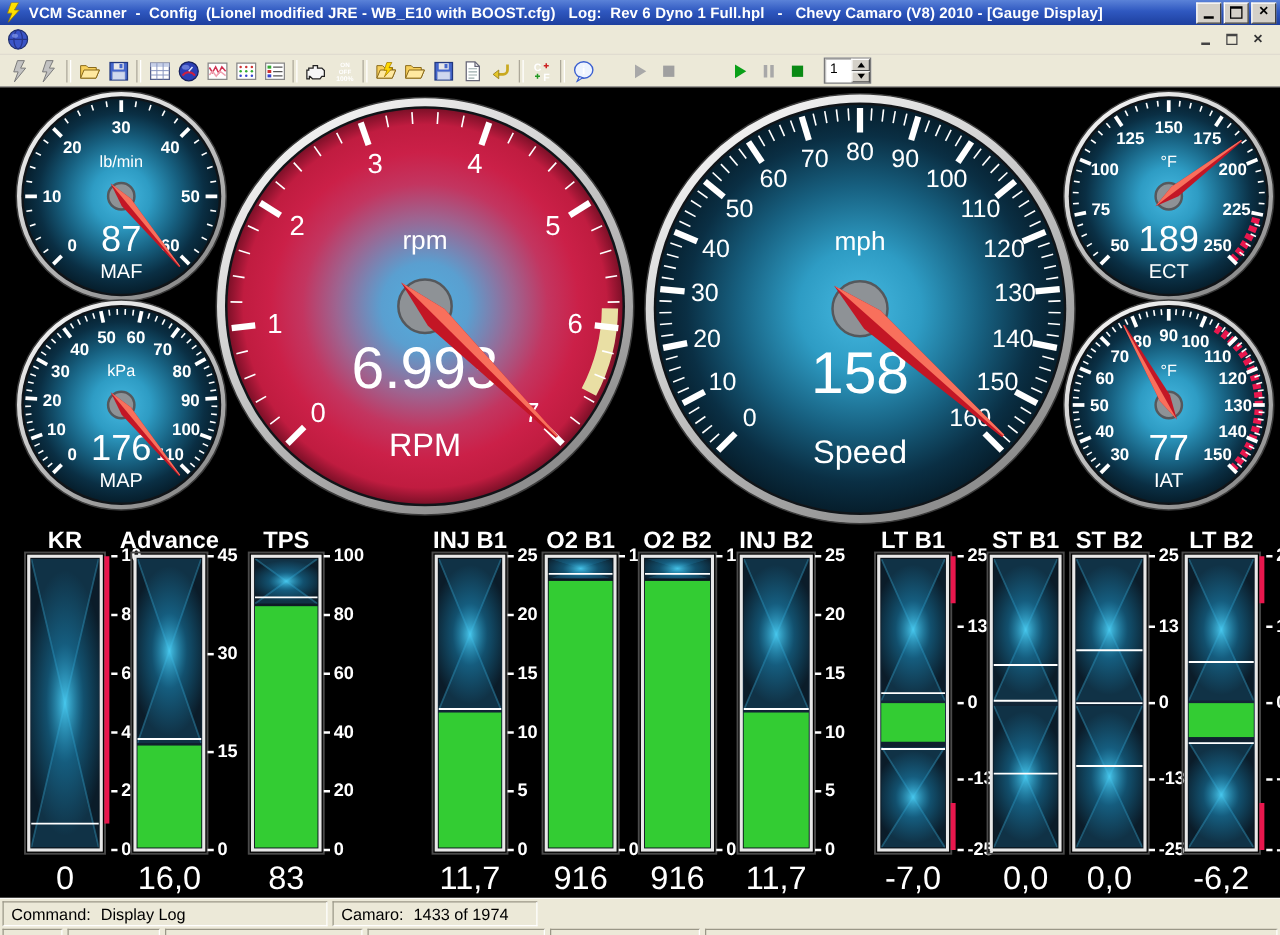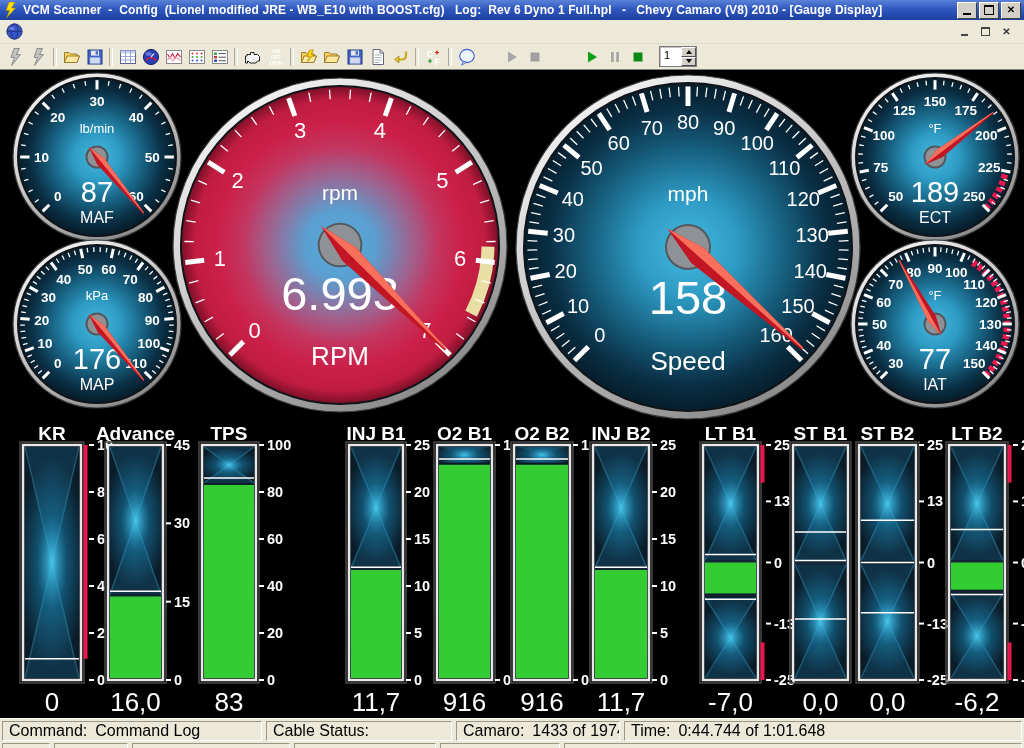--- a/index.html
+++ b/index.html
@@ -48,21 +48,21 @@
   .sparrow i{display:block;width:0;height:0;border-left:3px solid transparent;border-right:3px solid transparent;}
   .sparrow.up i{border-bottom:4px solid #000;}
   .sparrow.down i{border-top:4px solid #000;}
 
   
   .canvas-wrap{flex:0 0 648px;height:648px;background:#000;position:relative;}
   svg text{font-family:"Liberation Sans",sans-serif;fill:#fff;}
 
   
   .statusbar{flex:1;background:#ece9d8;border-top:1px solid #fff;box-shadow:0 -2px 0 #1a1a1a;
-    font-size:16px;color:#000;overflow:hidden;}
+    font-size:13px;color:#000;overflow:hidden;}
   .srow1{display:flex;gap:4px;padding:2px 2px 0 2px;height:20px;}
   .spanel{border:1px solid;border-color:#9a9787 #fff #fff #9a9787;background:#ece9d8;
     display:flex;align-items:center;padding:0 6px;height:18px;white-space:pre;overflow:hidden;}
   .spanel .lab{margin-right:8px;}
   .srow2{display:flex;gap:4px;padding:2px 2px 0 2px;height:18px;}
   .mini{border:1px solid;border-color:#9a9787 #fff #fff #9a9787;height:16px;background:#ece9d8;}
 </style>
 </head>
 <body>
 
@@ -1170,24 +1170,22 @@
           <line x1="1013" y1="610" x2="1018" y2="610" stroke="#fff" stroke-width="2"></line>
           <text x="1021" y="610" font-size="14.5" text-anchor="start" dominant-baseline="central" font-weight="bold">-25</text>
           <text x="977" y="363" font-size="19" text-anchor="middle" dominant-baseline="central" font-weight="bold">LT B2</text>
           <text x="977" y="632" font-size="26" text-anchor="middle" dominant-baseline="central" font-weight="normal">-6,2</text>
         </g>
       </svg>
   </div>
 
   <div class="statusbar">
     <div class="srow1" id="status-row1">
-        <div class="spanel" style="width: 246px;"><span class="lab">Command:</span><span class="val">Command Log</span></div>
-        <div class="spanel" style="width: 172px;"><span class="lab">Cable Status:</span><span class="val"></span></div>
+        <div class="spanel" style="width: 246px;"><span class="lab">Command:</span><span class="val">Display Log</span></div>
         <div class="spanel" style="width: 150px;"><span class="lab">Camaro:</span><span class="val">1433 of 1974</span></div>
-        <div class="spanel" style="flex: 1 1 0%;"><span class="lab">Time:</span><span class="val">0:44.744 of 1:01.648</span></div>
       </div>
     <div class="srow2">
       <div class="mini" style="width:46px"></div>
       <div class="mini" style="width:72px"></div>
       <div class="mini" style="width:156px"></div>
       <div class="mini" style="width:140px"></div>
       <div class="mini" style="width:118px"></div>
       <div class="mini" style="flex:1"></div>
     </div>
   </div>

